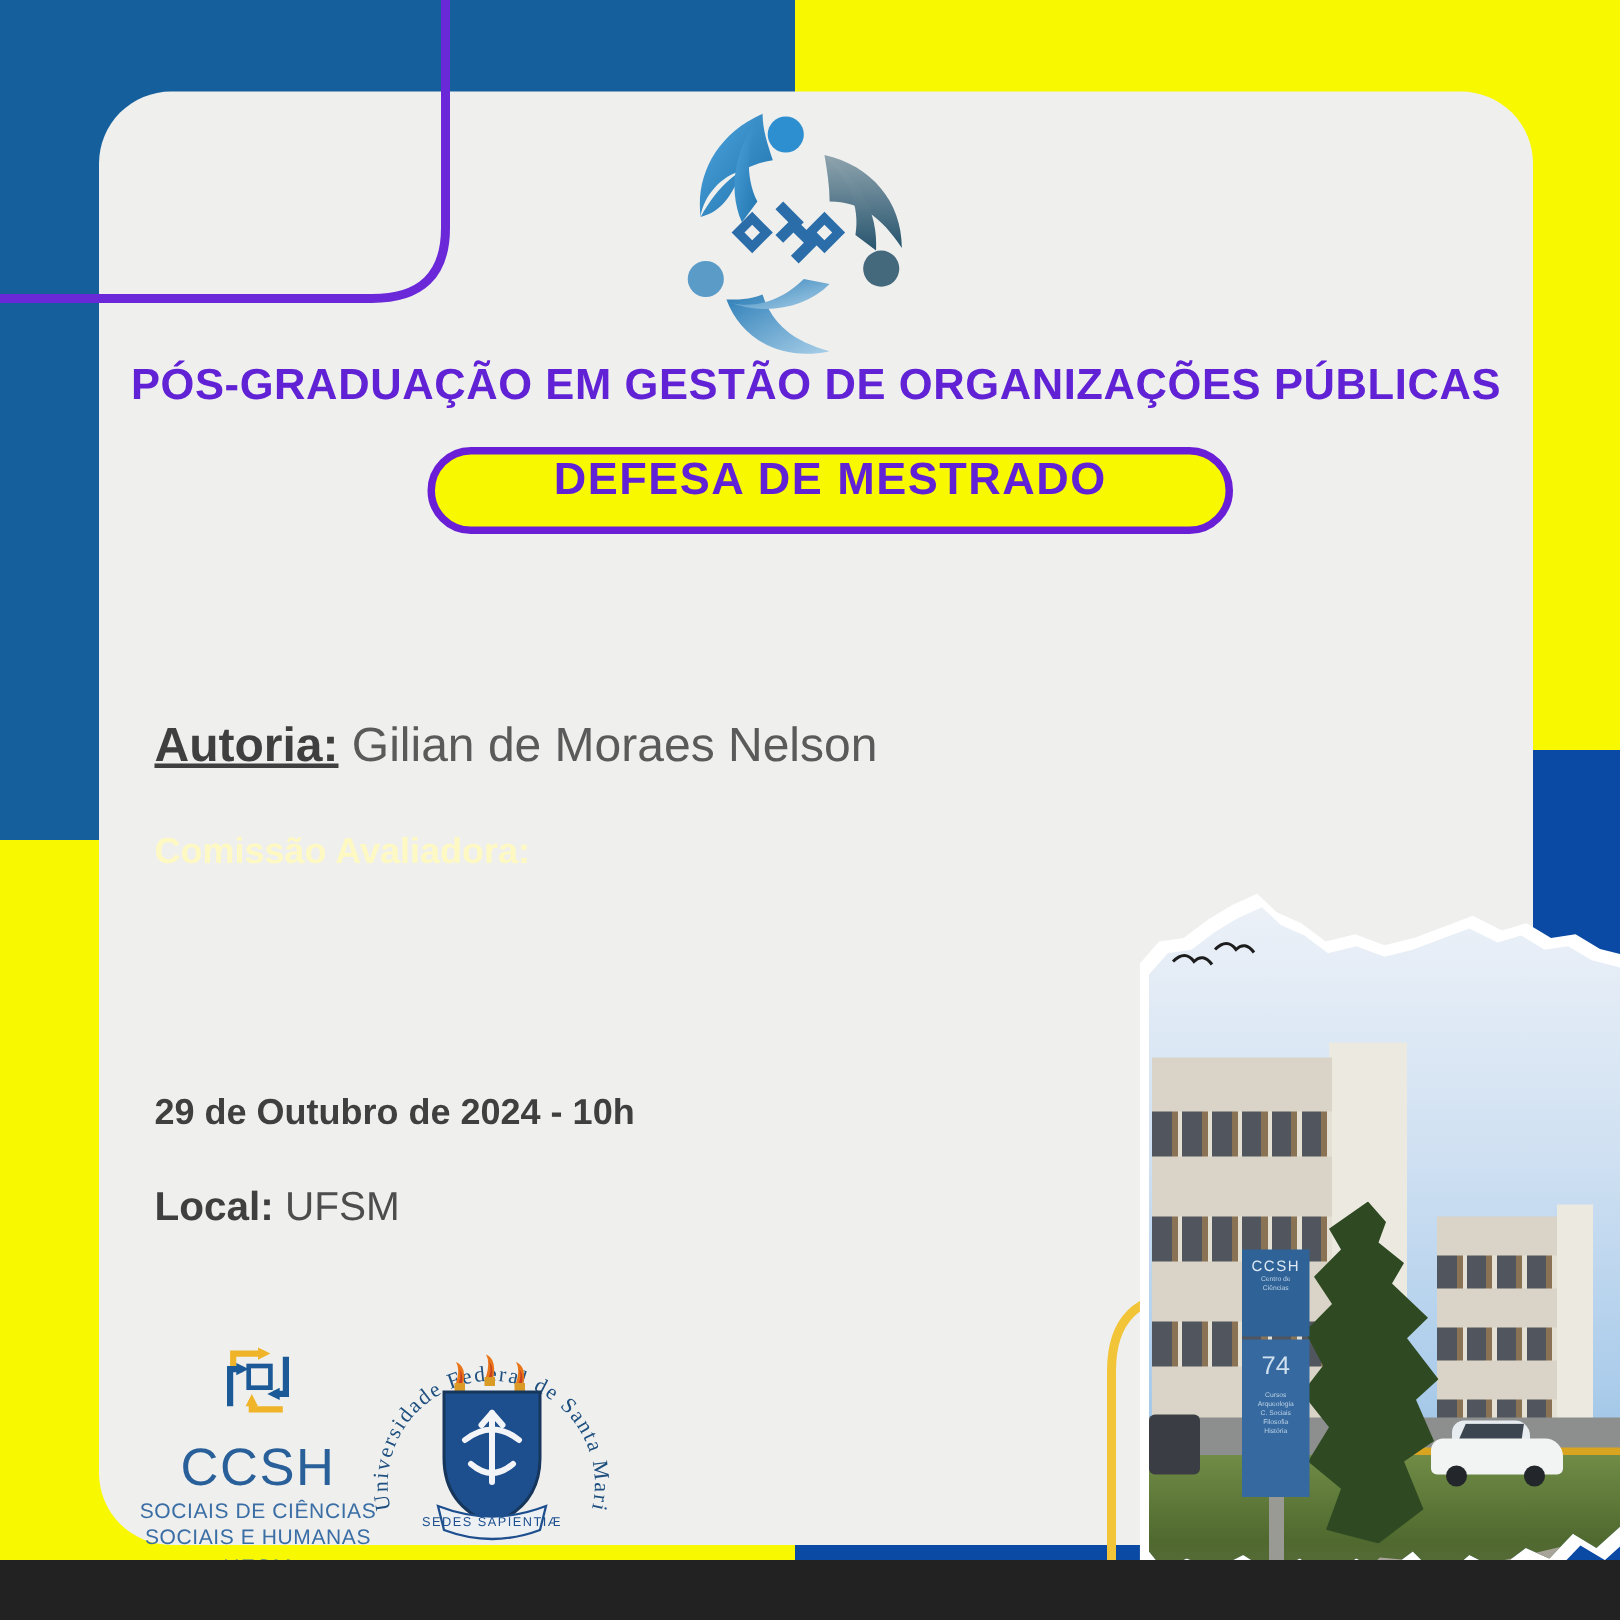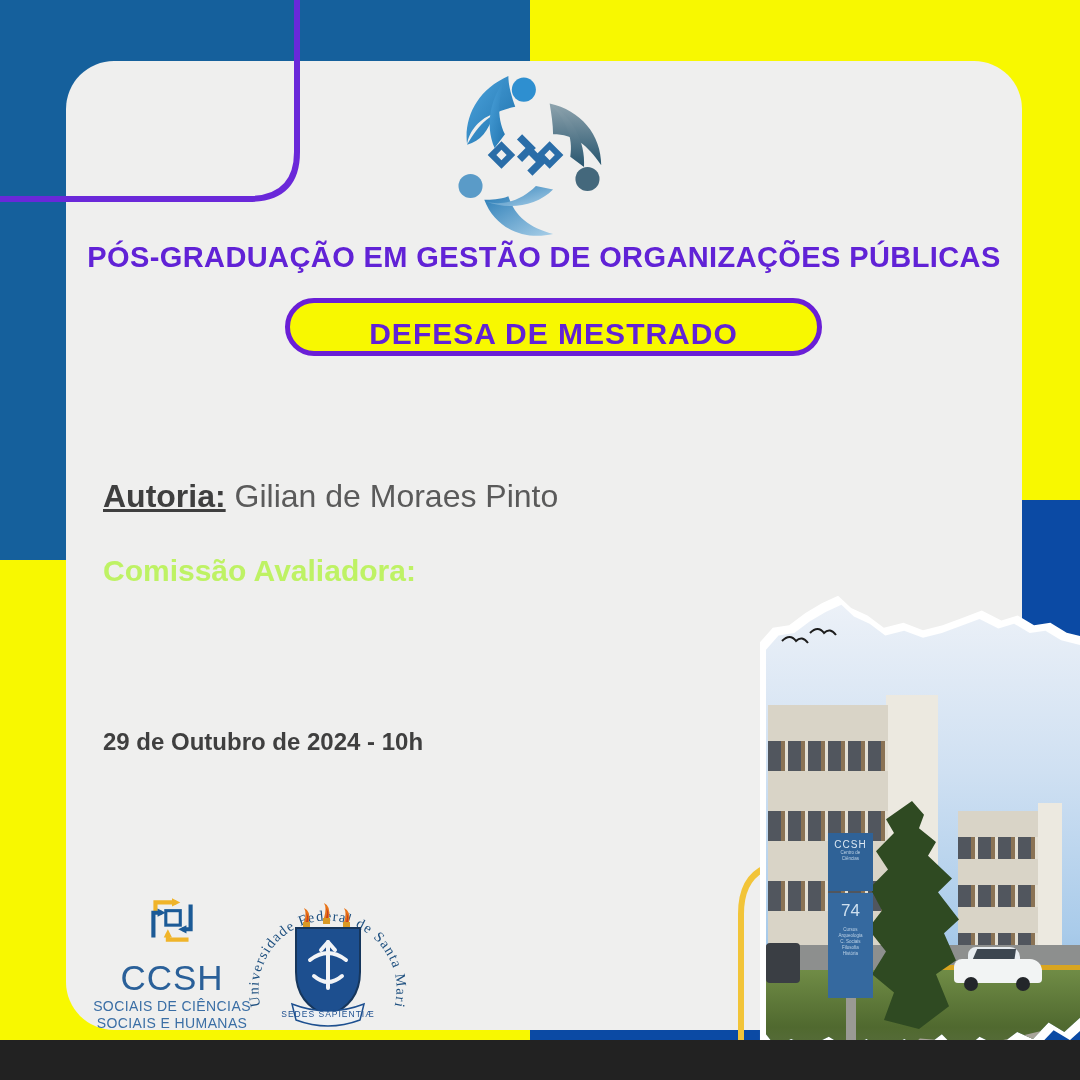--- a/index.html
+++ b/index.html
@@ -12,30 +12,30 @@
   .bg-yellow-left{left:0;top:560px;width:530px;height:520px;background:#f8f800;}
   .bg-royal{left:530px;top:500px;width:550px;height:580px;background:#0b4aa4;}
   
   .card{left:66px;top:61px;width:956px;height:969px;background:#efefee;border-radius:48px;}
   
   .deco{left:0;top:0;width:1080px;height:1080px;pointer-events:none;}
   
   .prog-title{left:66px;top:241px;width:956px;text-align:center;color:#6122d6;
     font-size:29px;font-weight:800;letter-spacing:.4px;}
   .badge{left:285px;top:298px;width:537px;height:58px;background:#f8f800;
-    border:5px solid #6a1fd6;border-radius:32px;display:flex;align-items:flex-end;
+    border:5px solid #6a1fd6;border-radius:32px;display:flex;align-items:flex-start;
     justify-content:center;box-sizing:border-box;}
   .badge span{color:#6122d6;font-size:30px;font-weight:800;letter-spacing:1px;}
   
   .titulo{left:103px;top:384px;width:864px;font-size:29px;line-height:1.42;
     color:#5a5a5a;text-align:justify;}
   .titulo b{color:#3f3f3f;}
   .autoria{left:103px;top:478px;width:864px;font-size:32px;color:#5a5a5a;}
   .autoria b{color:#3f3f3f;text-decoration:underline;}
-  .com-head{left:103px;top:554px;font-size:30px;font-weight:800;color:#bef264;}
+  .com-head{left:103px;top:554px;font-size:24px;font-weight:800;color:#fef9c3;}
   .com-list{left:103px;top:594px;width:660px;font-size:24.5px;color:#4d4d4d;line-height:34px;}
   .datetime{left:103px;top:728px;font-size:24px;font-weight:800;color:#3f3f3f;}
   .local{left:103px;top:789px;font-size:27px;color:#4d4d4d;}
   .local b,.online b{color:#3f3f3f;}
   .online{left:103px;top:822px;font-size:27px;color:#4d4d4d;}
   .online a{color:#4d4d4d;text-decoration:underline;}
   
   .ccsh{left:92px;top:890px;width:160px;text-align:center;color:#2a6099;}
   .ccsh .word{font-size:35px;letter-spacing:1px;color:#2a6099;margin-top:2px;}
   .ccsh .line1,.ccsh .line2{font-size:14px;letter-spacing:.4px;color:#3a6ea5;line-height:17px;}
@@ -125,26 +125,27 @@
       <path d="M62 40 L70 48 L62 56 L54 48 Z M62 45 L59 48 L62 51 L65 48 Z" fill-rule="evenodd"></path>
     </g>
   </svg>
 
   <div class="abs prog-title">PÓS-GRADUAÇÃO EM GESTÃO DE ORGANIZAÇÕES PÚBLICAS</div>
   <div class="abs badge">
     <span>DEFESA DE MESTRADO</span>
   </div>
 
 
-  <div class="abs autoria"><b>Autoria:</b><span> Gilian de Moraes Pinto</span></div>
+  <div class="abs autoria"><b>Autoria:</b><span> Gilian de Moraes Nelson</span></div>
 
   <div class="abs com-head">Comissão Avaliadora:</div>
 
   <div class="abs datetime">29 de Outubro de 2024 - 10h</div>
 
+  <div class="abs local"><b>Local:</b><span> UFSM</span></div>
 
 
   <div class="abs ccsh">
     <svg width="62" height="62" viewBox="0 0 60 60">
       <g fill="none" stroke-width="4">
         <path stroke="#f0b429" d="M14 22 V12 H34"></path>
         <path stroke="#f0b429" d="M30 8 l8 4 -8 4" fill="#f0b429" stroke-width="0"></path>
         <path stroke="#1b5a96" d="M48 14 V38 H40"></path>
         <path stroke="#1b5a96" d="M44 34 l-8 4 8 4" fill="#1b5a96" stroke-width="0"></path>
         <path stroke="#f0b429" d="M46 48 H26 V42"></path>

